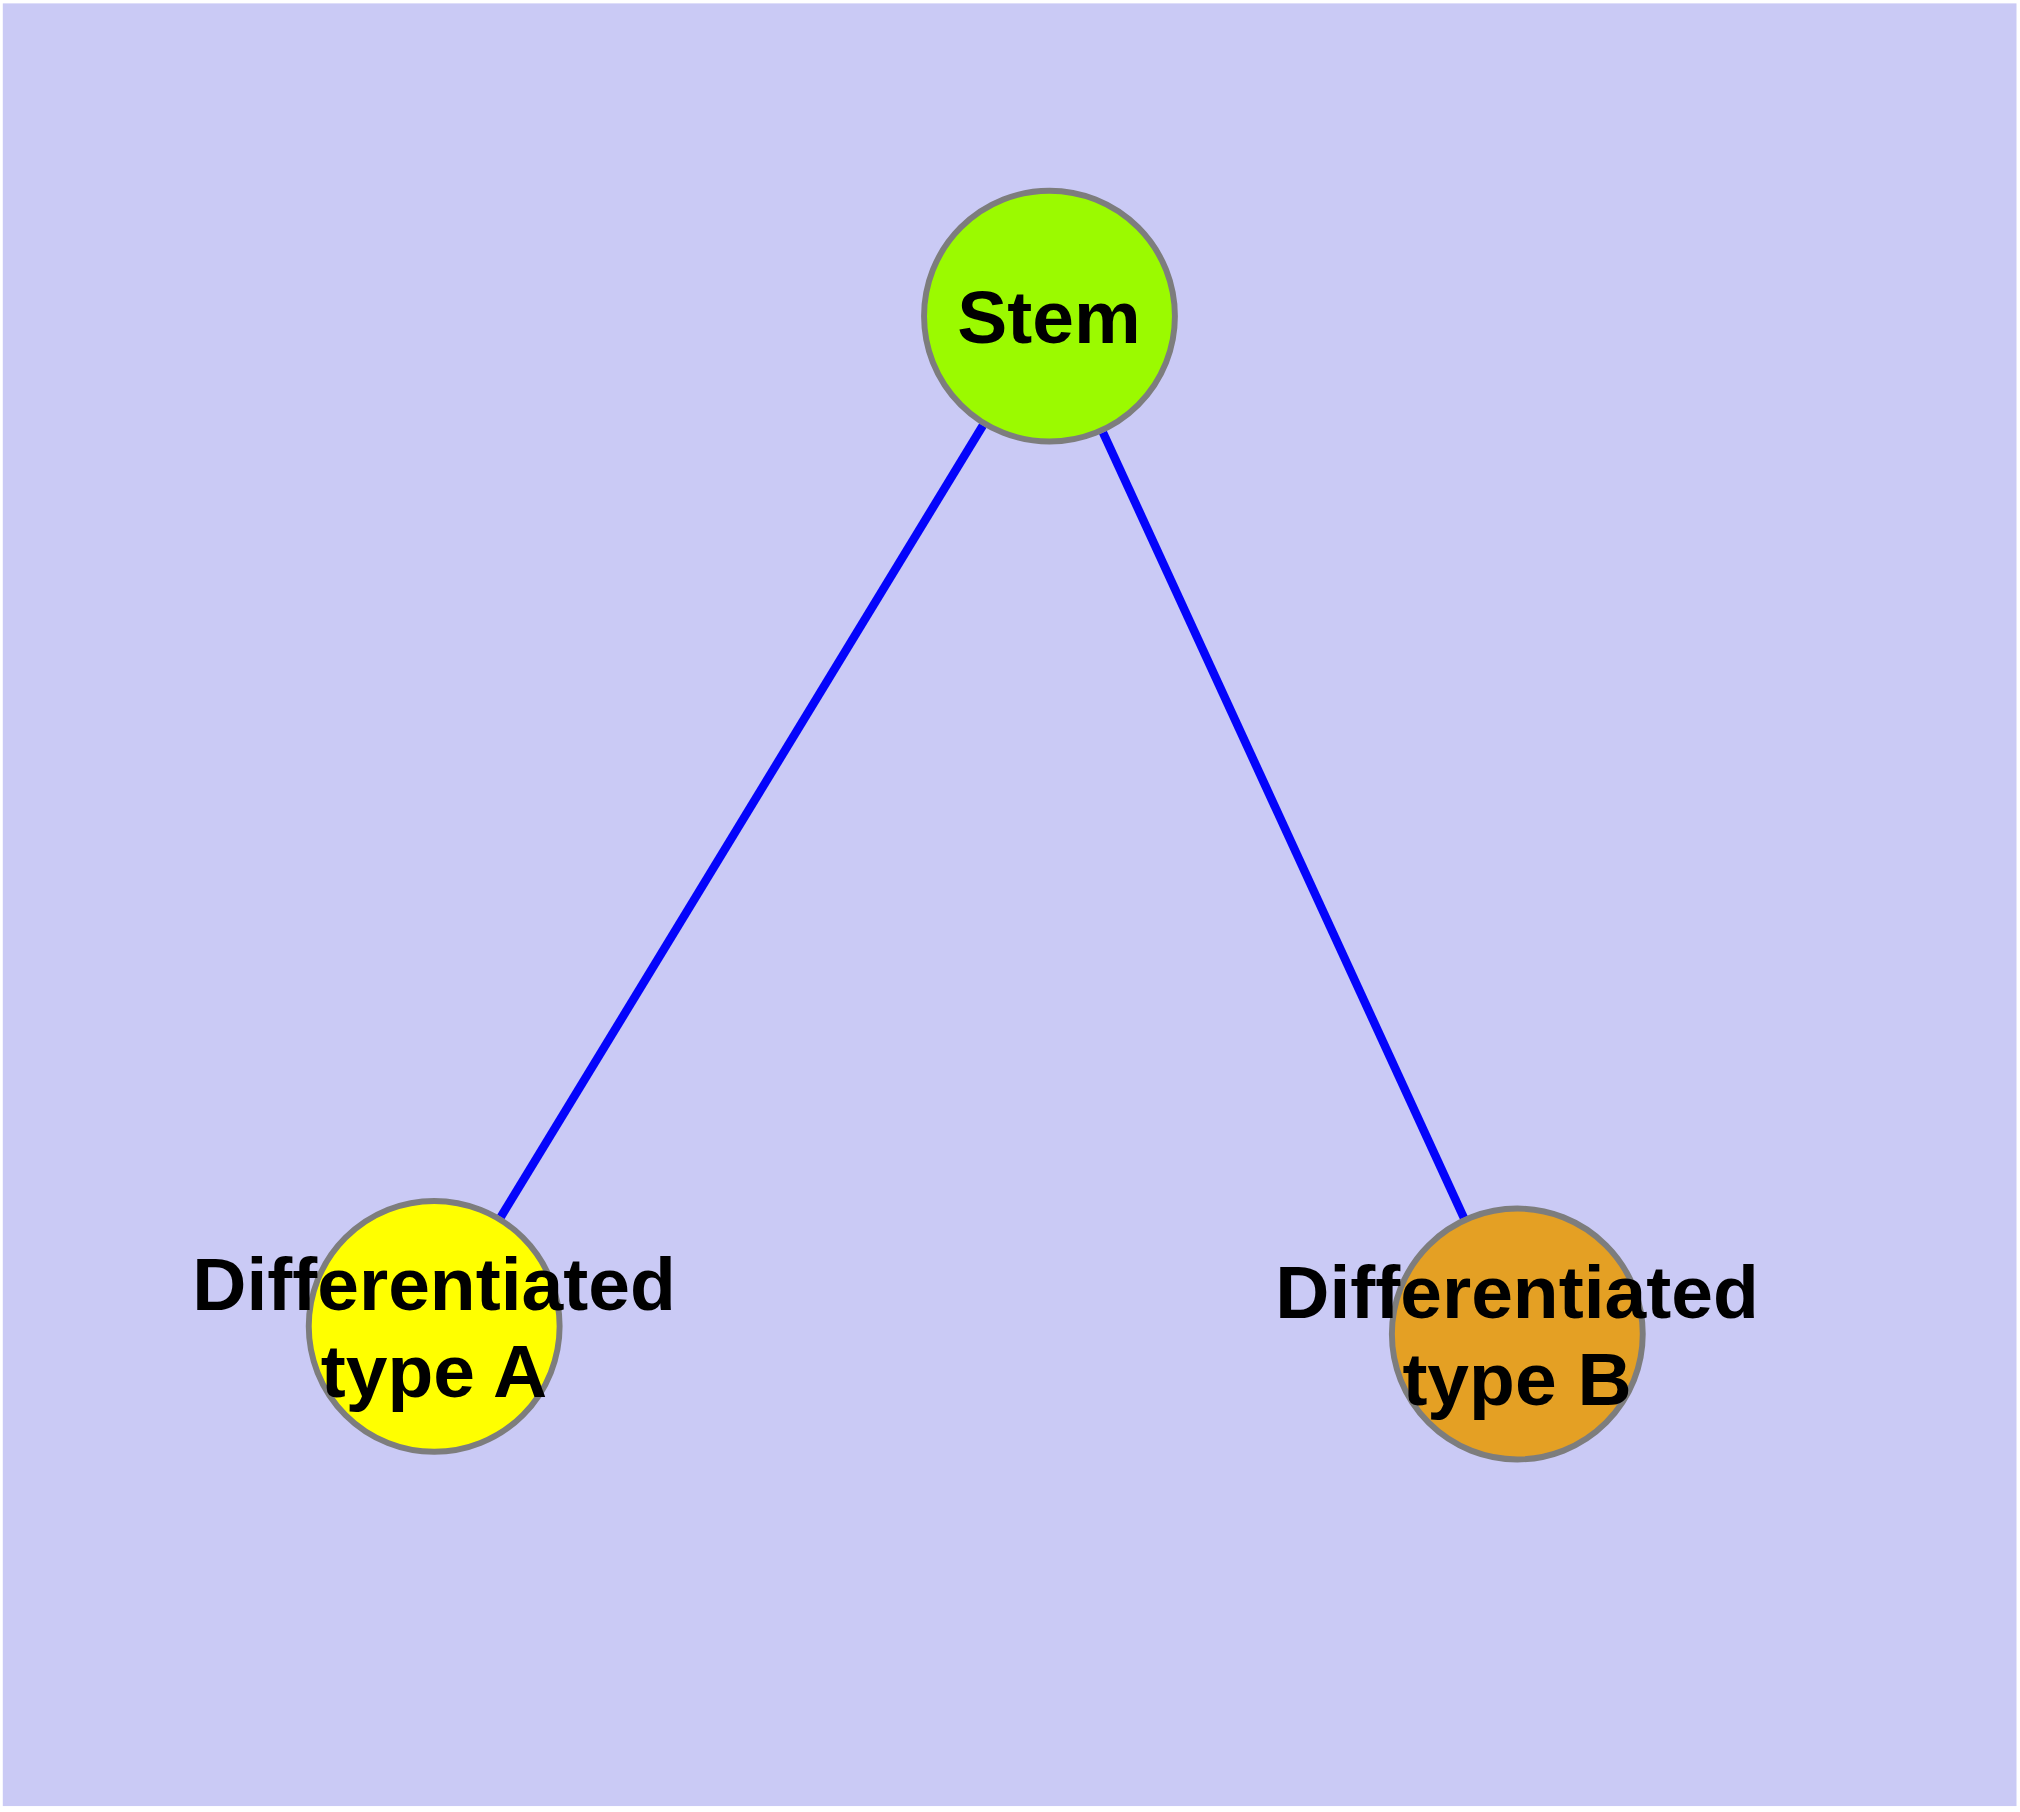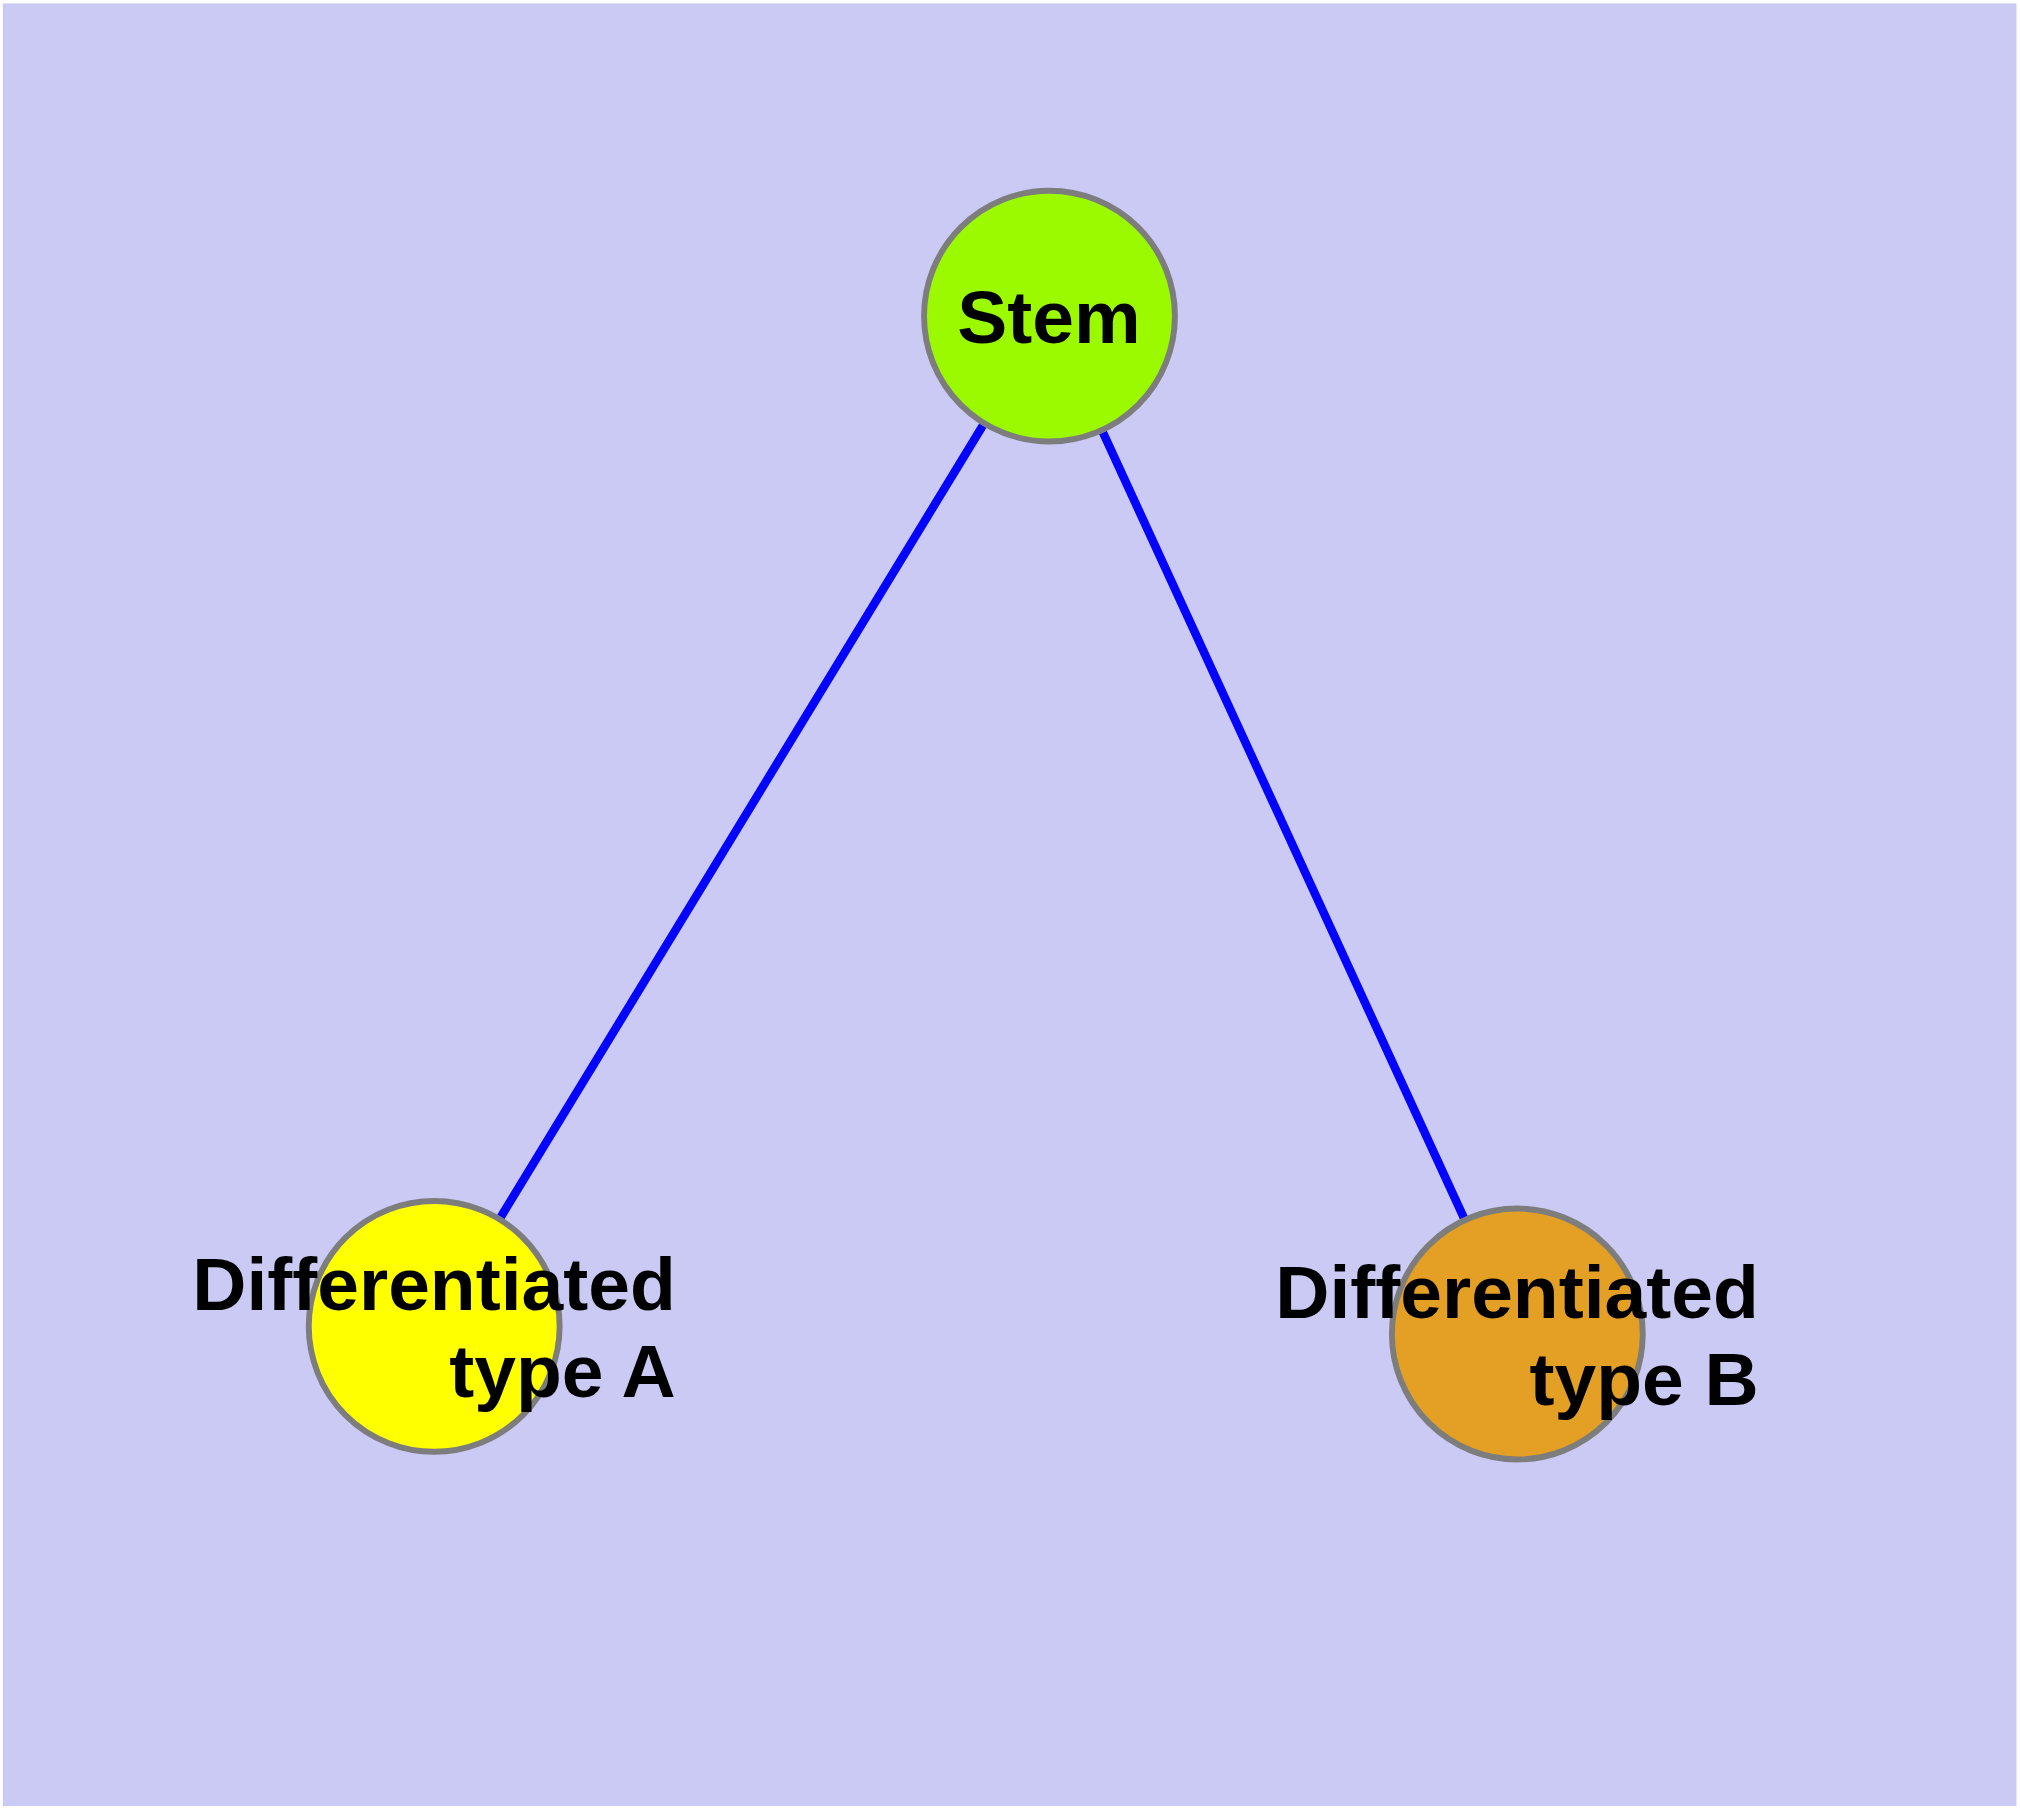--- a/index.html
+++ b/index.html
@@ -24,21 +24,21 @@
     display: block;
   }
   .node-label {
     position: absolute;
     transform: translate(-50%, -50%);
     font-family: "Liberation Sans", "DejaVu Sans", sans-serif;
     font-weight: 700;
     font-size: 75px;
     line-height: 87px;
     color: #000000;
-    text-align: right;
+    text-align: center;
     white-space: pre-line;
     pointer-events: none;
   }
 </style>
 </head>
 <body>
 
 <div class="page">
 
   <svg class="graph-svg" viewBox="0 0 2384 2138" xmlns="http://www.w3.org/2000/svg">

